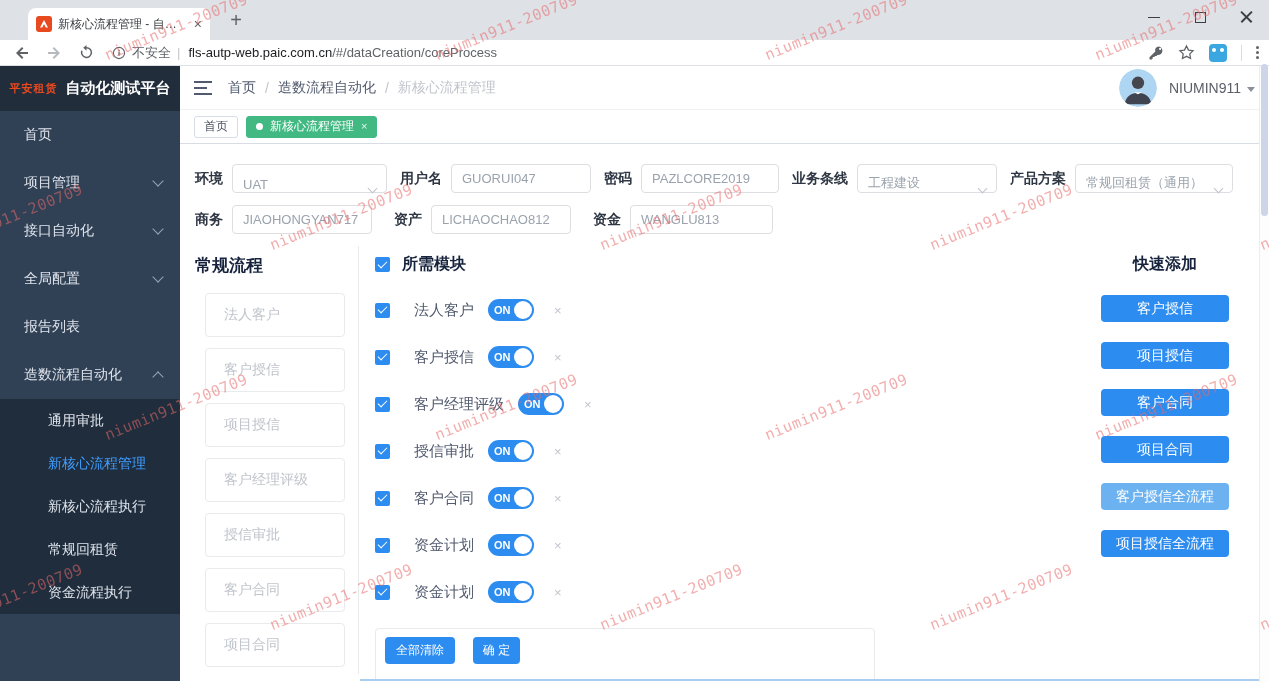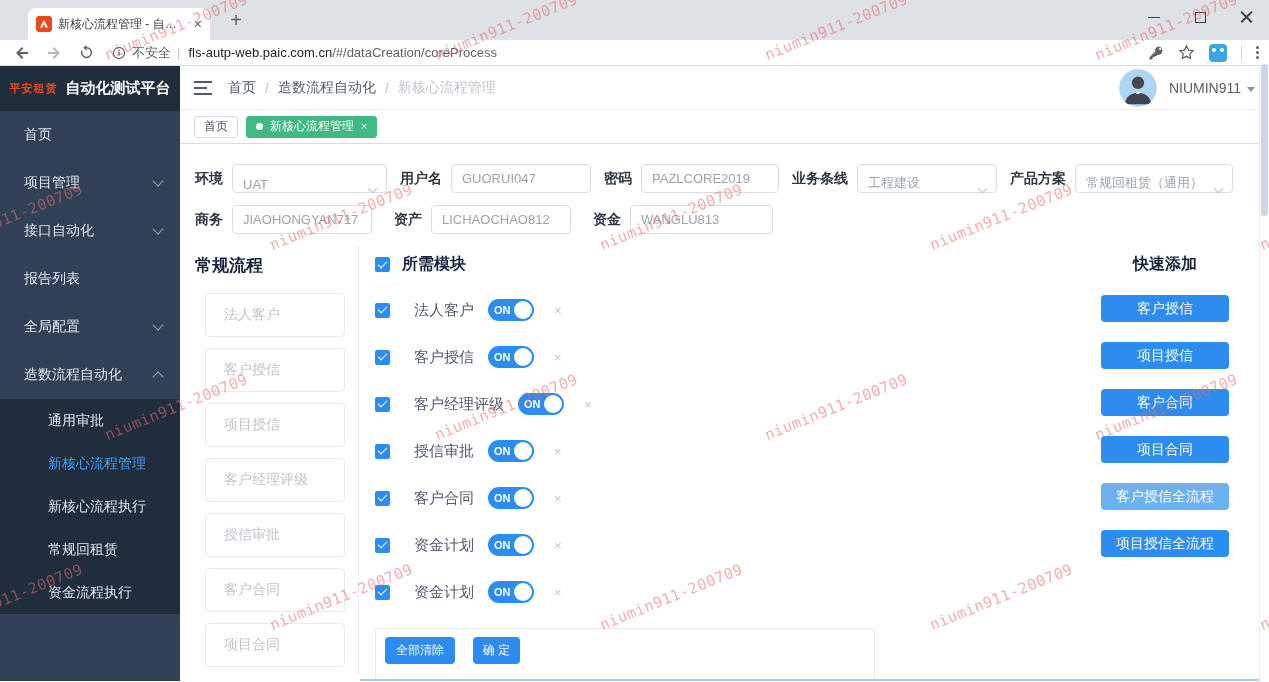--- a/index.html
+++ b/index.html
@@ -220,25 +220,25 @@
       </div>
       <div class="menu-item">
         <span class="mi-label">项目管理</span>
         <span class="chev chev-down"></span>
       </div>
       <div class="menu-item">
         <span class="mi-label">接口自动化</span>
         <span class="chev chev-down"></span>
       </div>
       <div class="menu-item">
-        <span class="mi-label">报告列表</span>
-      </div>
-      <div class="menu-item">
         <span class="mi-label">全局配置</span>
         <span class="chev chev-down"></span>
+      </div>
+      <div class="menu-item">
+        <span class="mi-label">报告列表</span>
       </div>
       <div class="menu-item">
         <span class="mi-label">造数流程自动化</span>
         <span class="chev chev-up"></span>
       </div>
       <div class="submenu">
         <div class="submenu-item">
           <span>通用审批</span>
         </div>
         <div class="submenu-item active">

